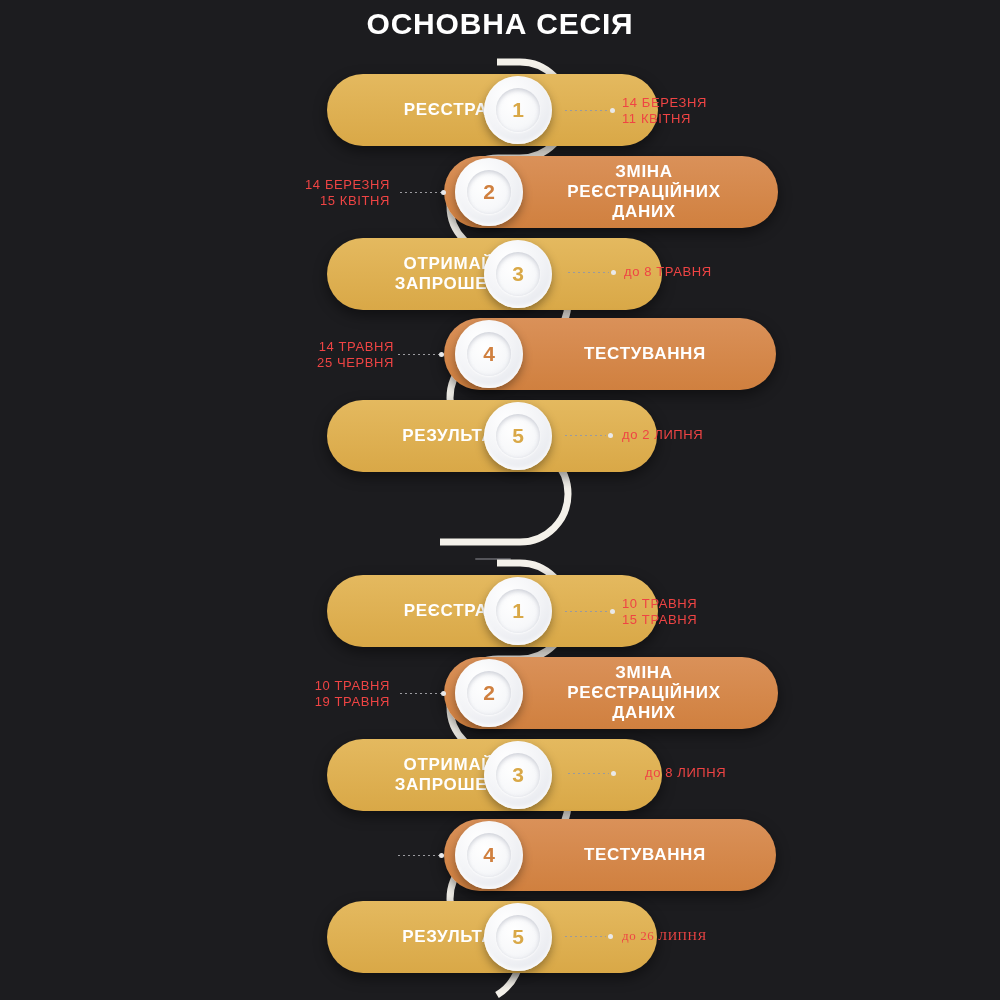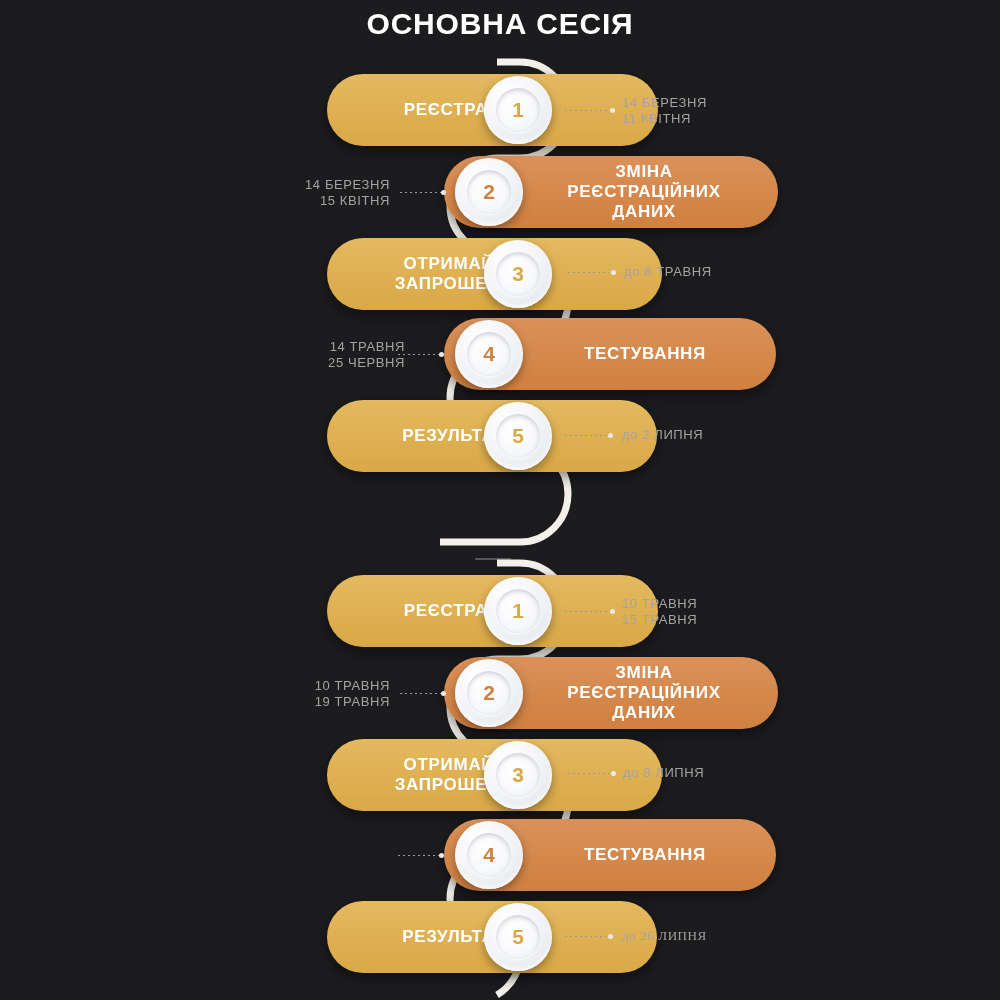--- a/index.html
+++ b/index.html
@@ -46,21 +46,21 @@
     background:radial-gradient(circle at 40% 35%, #ffffff 0%, #f7f8fa 60%, #e8eaef 100%);
     box-shadow:inset 0 2px 4px rgba(150,155,170,.45), 0 1px 2px rgba(255,255,255,.8);
     display:flex;align-items:center;justify-content:center;
     font-weight:bold;font-size:21px;
   }
   .knob-inner.gold{color:#d9a847;}
   .knob-inner.orange{color:#d0803f;}
 
   
   .date{
-    position:absolute;color:#a3a3a3;font-size:13px;line-height:16px;
+    position:absolute;color:#ef4444;font-size:13px;line-height:16px;
     letter-spacing:.6px;white-space:pre-line;
   }
   .date.right{text-align:left;}
   .date.left{text-align:right;}
 
   .leader{position:absolute;height:9px;display:flex;align-items:center;}
   .leader .dots{
     flex:1;height:1px;
     background-image:linear-gradient(to right,#9a9a9e 0 2px, transparent 2px 5px);
     background-size:5px 1px;background-repeat:repeat-x;
@@ -136,21 +136,21 @@
   <div class="pill orange" style="left:444px;top:318px;width:226px;padding-left:88px;padding-right:18px;justify-content:center;">
     <span class="pill-label">ТЕСТУВАННЯ</span>
   </div>
   <div class="knob" style="left:455px;top:354px;">
     <span class="knob-inner orange">4</span>
   </div>
   <div class="leader to-left" style="left:398px;top:350px;width:48px;">
     <span class="dots"></span>
       <span class="dot"></span>
   </div>
-  <div class="date left" style="left:250px;top:339px;width:155px;">14 ТРАВНЯ
+  <div class="date left" style="left:239px;top:339px;width:155px;">14 ТРАВНЯ
 25 ЧЕРВНЯ</div>
 
   <div class="pill gold" style="left:327px;top:400px;width:226px;padding-left:20px;padding-right:84px;justify-content:center;">
     <span class="pill-label">РЕЗУЛЬТАТИ</span>
   </div>
   <div class="knob" style="left:484px;top:436px;">
     <span class="knob-inner gold">5</span>
   </div>
   <div class="leader to-right" style="left:565px;top:431px;width:48px;">
     <span class="dots"></span>
@@ -206,21 +206,21 @@
     <span class="pill-label">ОТРИМАЙТЕ
 ЗАПРОШЕННЯ</span>
   </div>
   <div class="knob" style="left:484px;top:775px;">
     <span class="knob-inner gold">3</span>
   </div>
   <div class="leader to-right" style="left:568px;top:769px;width:48px;">
     <span class="dots"></span>
       <span class="dot"></span>
   </div>
-  <div class="date right" style="left:623px;top:765px;text-align:center;">до 8 ЛИПНЯ</div>
+  <div class="date right" style="left:645px;top:765px;text-align:center;">до 8 ЛИПНЯ</div>
 
   <div class="pill orange" style="left:444px;top:819px;width:226px;padding-left:88px;padding-right:18px;justify-content:center;">
     <span class="pill-label">ТЕСТУВАННЯ</span>
   </div>
   <div class="knob" style="left:455px;top:855px;">
     <span class="knob-inner orange">4</span>
   </div>
   <div class="leader to-left" style="left:398px;top:851px;width:48px;">
     <span class="dots"></span>
       <span class="dot"></span>

